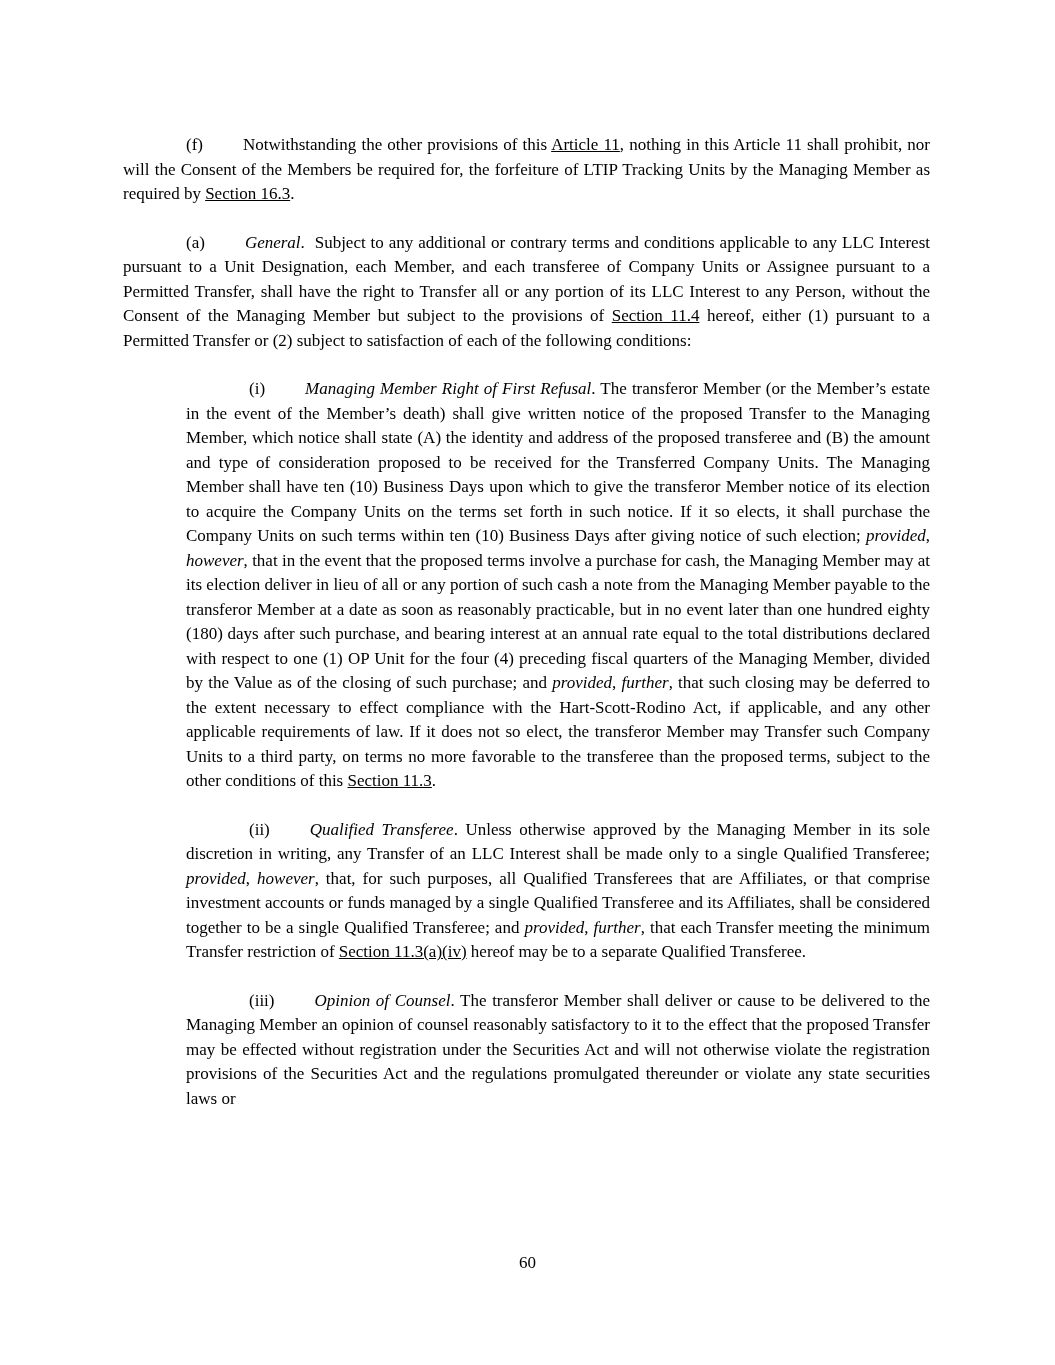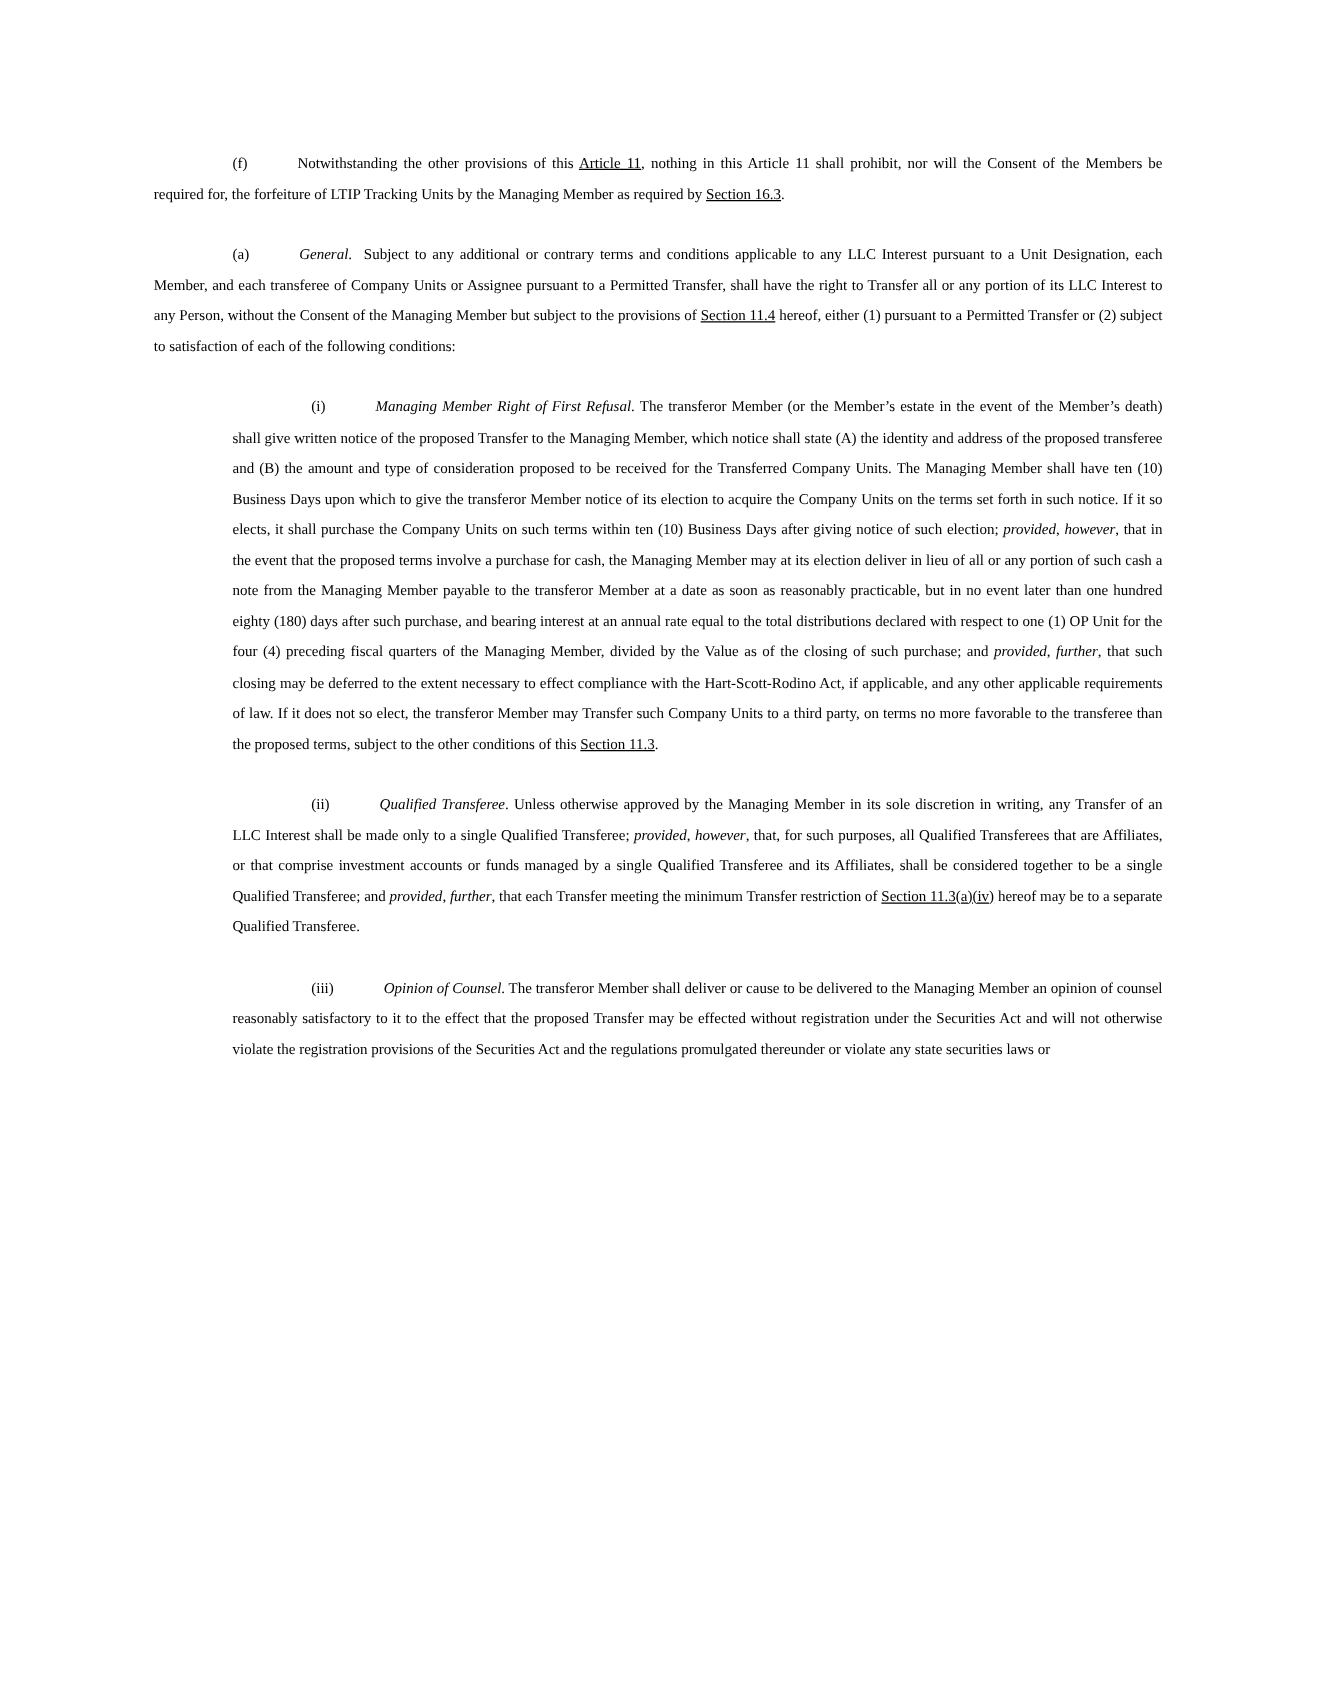--- a/index.html
+++ b/index.html
@@ -1,24 +1,24 @@
 <!DOCTYPE html>
 <html><head>
 <meta charset="utf-8">
 <style>
   * { margin: 0; padding: 0; box-sizing: border-box; }
   html, body { background: #ffffff; }
   .page {
     position: relative;
     width: 1055px;
     height: 1318px;
-    margin: 0 auto;
+    margin: 15px auto;
     background: #ffffff;
     font-family: "Liberation Serif", "DejaVu Serif", serif;
-    font-size: 12px;
+    font-size: 17px;
     line-height: 24.5px;
     color: #000000;
     overflow: hidden;
   }
   .content {
     position: absolute;
     top: 118px;
     left: 123px;
     width: 807px;
   }
@@ -48,13 +48,14 @@
 <body>
 
 <div class="page">
   <div class="content">
       <p class="para body"><span class="">(f)</span><span class="tab"></span><span class="">Notwithstanding the other provisions of this </span><span class="un">Article 11</span><span class="">, nothing in this Article 11 shall prohibit, nor will the Consent of the Members be required for, the forfeiture of LTIP Tracking Units by the Managing Member as required by </span><span class="un">Section 16.3</span><span class="">.</span></p>
       <p class="para body"><span class="">(a)</span><span class="tab"></span><span class="it ">General</span><span class="">.&nbsp; Subject to any additional or contrary terms and conditions applicable to any LLC Interest pursuant to a Unit Designation, each Member, and each transferee of Company Units or Assignee pursuant to a Permitted Transfer, shall have the right to Transfer all or any portion of its LLC Interest to any Person, without the Consent of the Managing Member but subject to the provisions of </span><span class="un">Section 11.4</span><span class=""> hereof, either (1) pursuant to a Permitted Transfer or (2) subject to satisfaction of each of the following conditions:</span></p>
       <p class="para sub"><span class="">(i)</span><span class="tab"></span><span class="it ">Managing Member Right of First Refusal</span><span class="">. The transferor Member (or the Member’s estate in the event of the Member’s death) shall give written notice of the proposed Transfer to the Managing Member, which notice shall state (A) the identity and address of the proposed transferee and (B) the amount and type of consideration proposed to be received for the Transferred Company Units. The Managing Member shall have ten (10) Business Days upon which to give the transferor Member notice of its election to acquire the Company Units on the terms set forth in such notice. If it so elects, it shall purchase the Company Units on such terms within ten (10) Business Days after giving notice of such election; </span><span class="it ">provided</span><span class="">, </span><span class="it ">however</span><span class="">, that in the event that the proposed terms involve a purchase for cash, the Managing Member may at its election deliver in lieu of all or any portion of such cash a note from the Managing Member payable to the transferor Member at a date as soon as reasonably practicable, but in no event later than one hundred eighty (180) days after such purchase, and bearing interest at an annual rate equal to the total distributions declared with respect to one (1) OP Unit for the four (4) preceding fiscal quarters of the Managing Member, divided by the Value as of the closing of such purchase; and </span><span class="it ">provided</span><span class="">, </span><span class="it ">further</span><span class="">, that such closing may be deferred to the extent necessary to effect compliance with the Hart-Scott-Rodino Act, if applicable, and any other applicable requirements of law. If it does not so elect, the transferor Member may Transfer such Company Units to a third party, on terms no more favorable to the transferee than the proposed terms, subject to the other conditions of this </span><span class="un">Section 11.3</span><span class="">.</span></p>
       <p class="para sub"><span class="">(ii)</span><span class="tab"></span><span class="it ">Qualified Transferee</span><span class="">. Unless otherwise approved by the Managing Member in its sole discretion in writing, any Transfer of an LLC Interest shall be made only to a single Qualified Transferee; </span><span class="it ">provided</span><span class="">, </span><span class="it ">however</span><span class="">, that, for such purposes, all Qualified Transferees that are Affiliates, or that comprise investment accounts or funds managed by a single Qualified Transferee and its Affiliates, shall be considered together to be a single Qualified Transferee; and </span><span class="it ">provided</span><span class="">, </span><span class="it ">further</span><span class="">, that each Transfer meeting the minimum Transfer restriction of </span><span class="un">Section 11.3(a)(iv)</span><span class=""> hereof may be to a separate Qualified Transferee.</span></p>
       <p class="para sub"><span class="">(iii)</span><span class="tab"></span><span class="it ">Opinion of Counsel</span><span class="">. The transferor Member shall deliver or cause to be delivered to the Managing Member an opinion of counsel reasonably satisfactory to it to the effect that the proposed Transfer may be effected without registration under the Securities Act and will not otherwise violate the registration provisions of the Securities Act and the regulations promulgated thereunder or violate any state securities laws or</span></p>
     </div>
+  <div class="footer">60</div>
 </div>
 
 </body></html>

